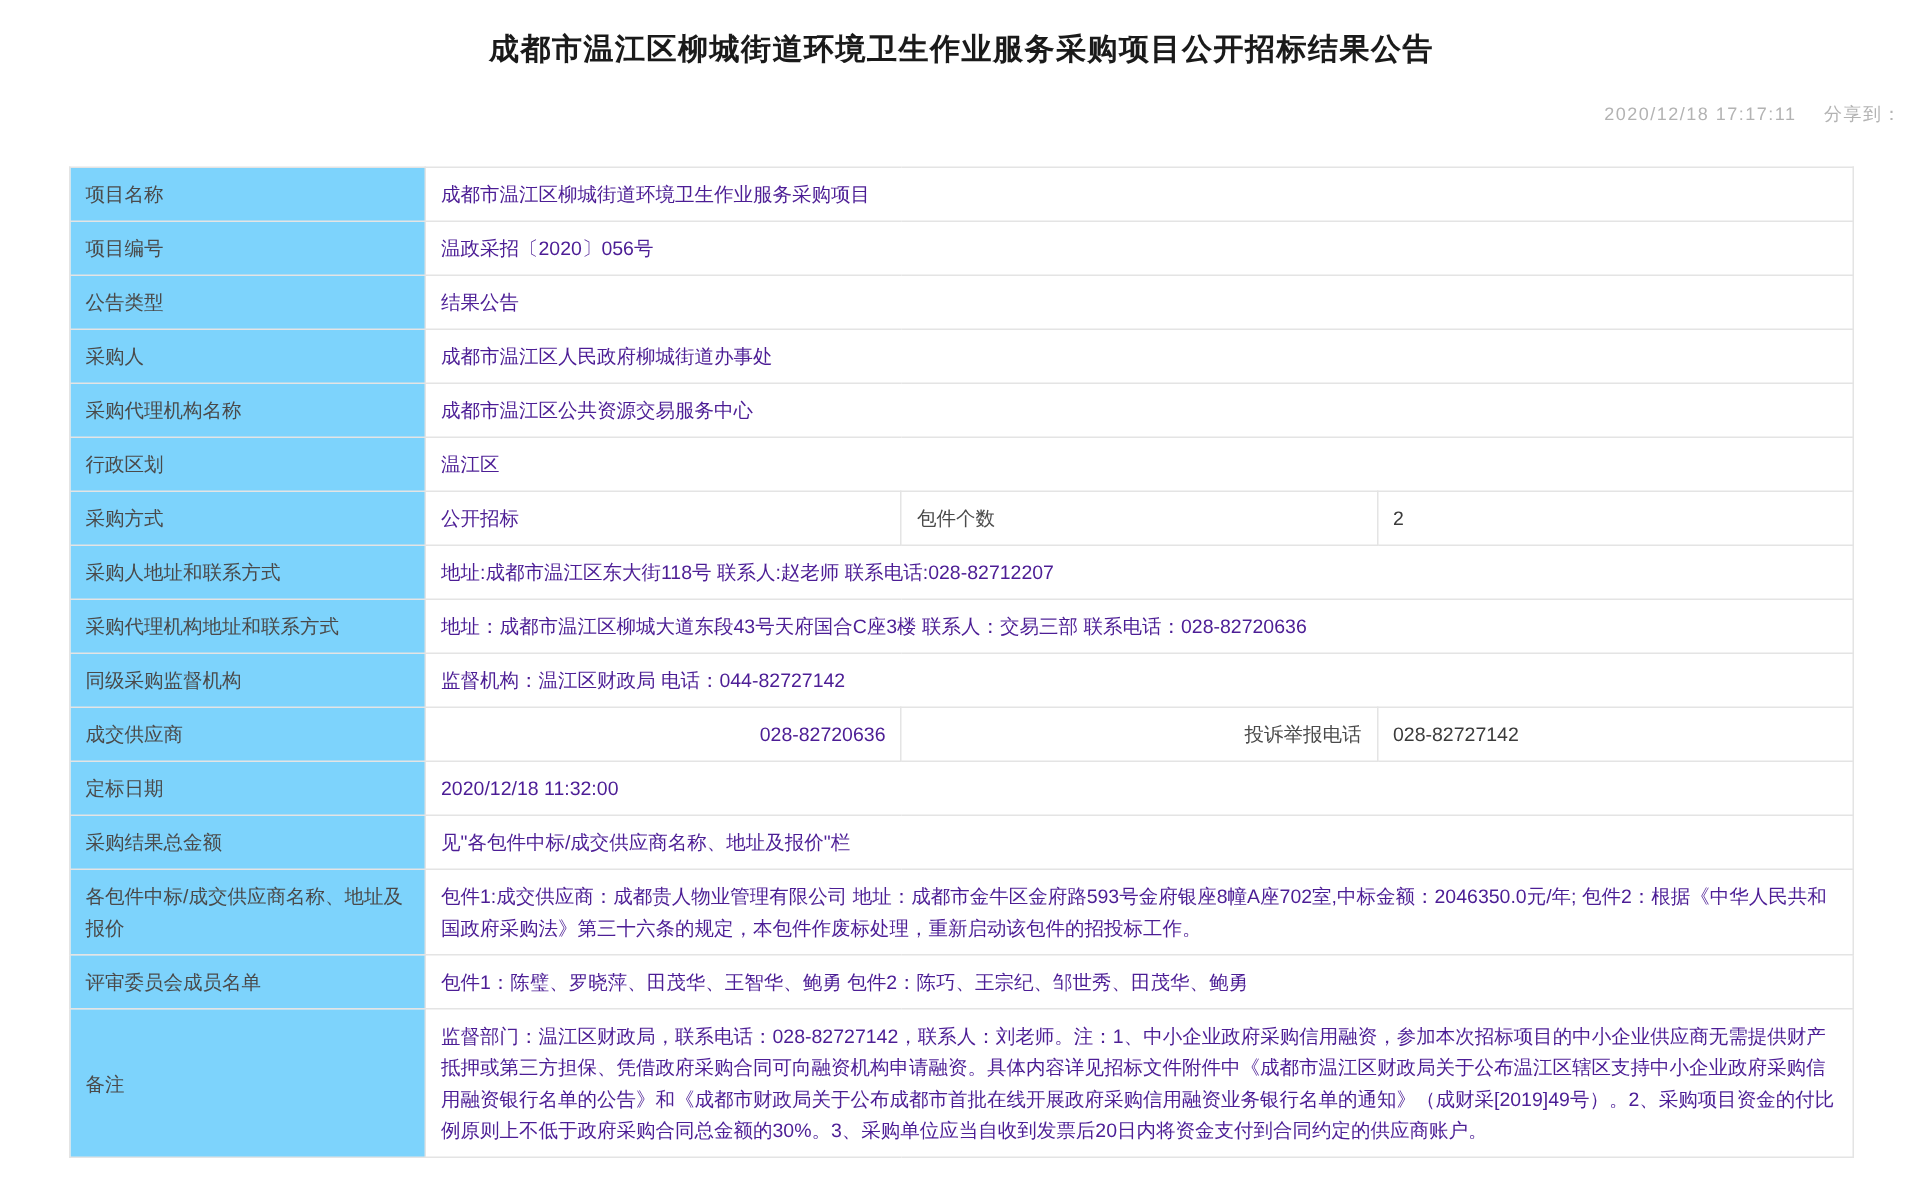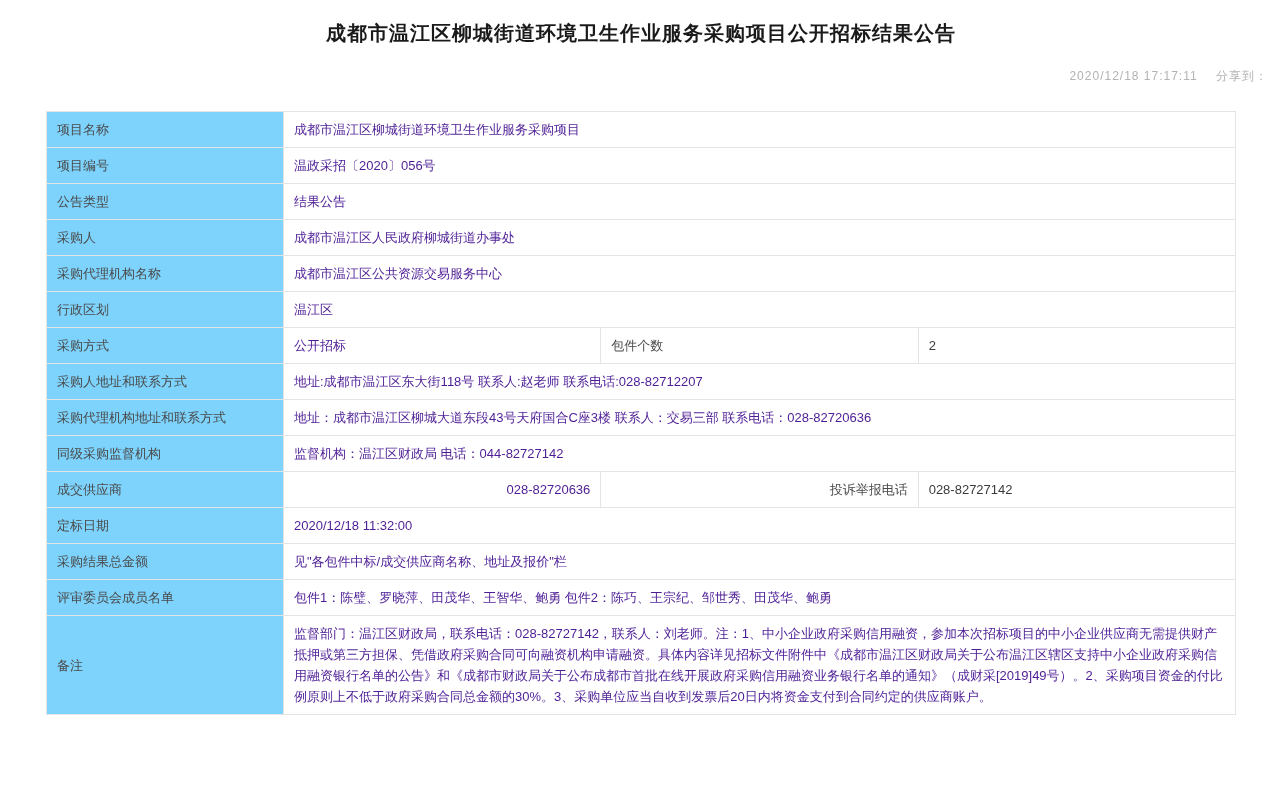--- a/index.html
+++ b/index.html
@@ -156,20 +156,24 @@
         </tr>
         <tr>
           <td class="label">定标日期</td>
           <td class="value" colspan="3">2020/12/18 11:32:00</td>
         </tr>
         <tr>
           <td class="label">采购结果总金额</td>
           <td class="value" colspan="3">见"各包件中标/成交供应商名称、地址及报价"栏</td>
         </tr>
         <tr>
+          <td class="label wrap-label label-mid">各包件中标/成交供应商名称、地址及报价</td>
+          <td class="value tall-cell" colspan="3">包件1:成交供应商：成都贵人物业管理有限公司 地址：成都市金牛区金府路593号金府银座8幢A座702室,中标金额：2046350.0元/年; 包件2：根据《中华人民共和国政府采购法》第三十六条的规定，本包件作废标处理，重新启动该包件的招投标工作。</td>
+        </tr>
+        <tr>
           <td class="label">评审委员会成员名单</td>
           <td class="value" colspan="3">包件1：陈璧、罗晓萍、田茂华、王智华、鲍勇 包件2：陈巧、王宗纪、邹世秀、田茂华、鲍勇</td>
         </tr>
         <tr>
           <td class="label label-mid">备注</td>
           <td class="value tall-cell" colspan="3">监督部门：温江区财政局，联系电话：028-82727142，联系人：刘老师。注：1、中小企业政府采购信用融资，参加本次招标项目的中小企业供应商无需提供财产抵押或第三方担保、凭借政府采购合同可向融资机构申请融资。具体内容详见招标文件附件中《成都市温江区财政局关于公布温江区辖区支持中小企业政府采购信用融资银行名单的公告》和《成都市财政局关于公布成都市首批在线开展政府采购信用融资业务银行名单的通知》（成财采[2019]49号）。2、采购项目资金的付比例原则上不低于政府采购合同总金额的30%。3、采购单位应当自收到发票后20日内将资金支付到合同约定的供应商账户。</td>
         </tr>
       </tbody>
     </table>
   </div>

